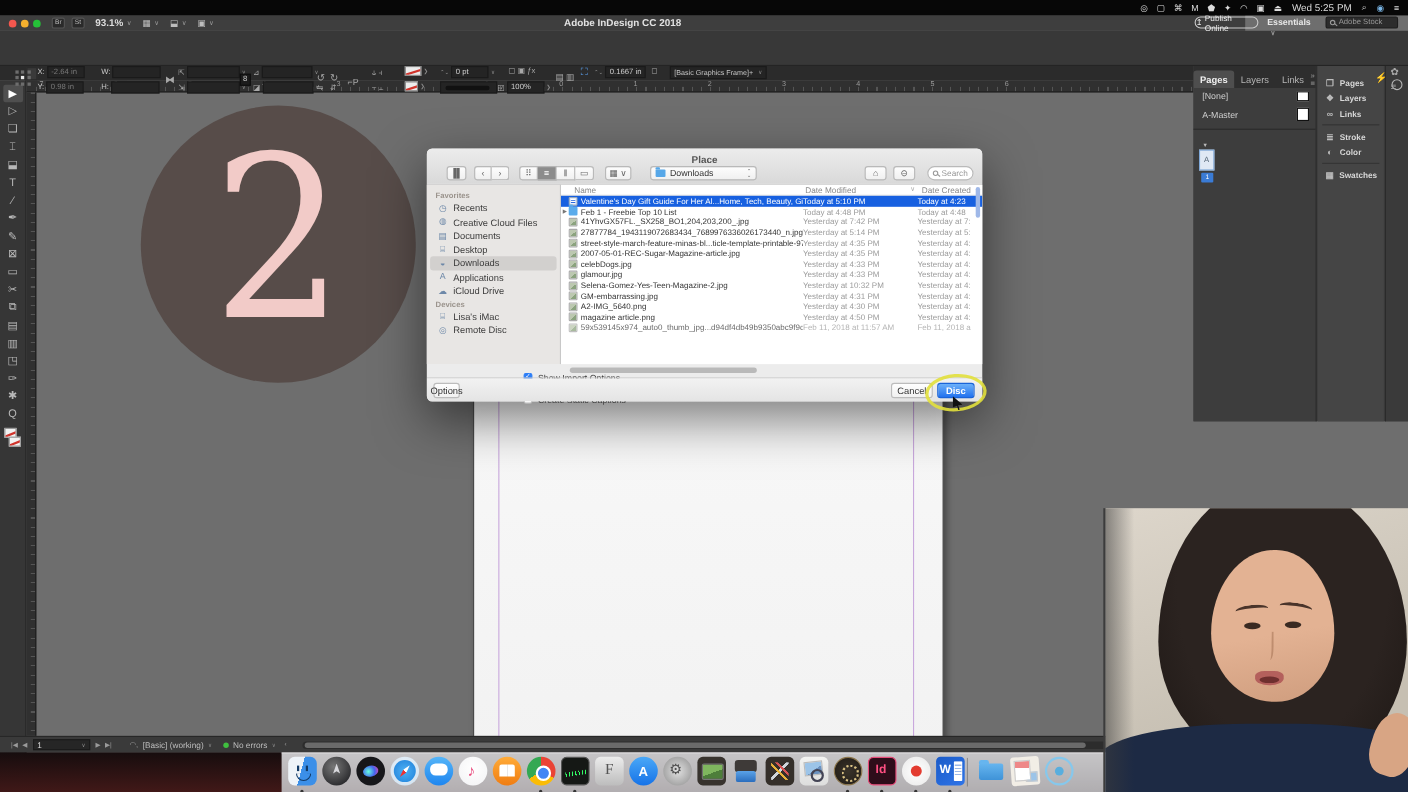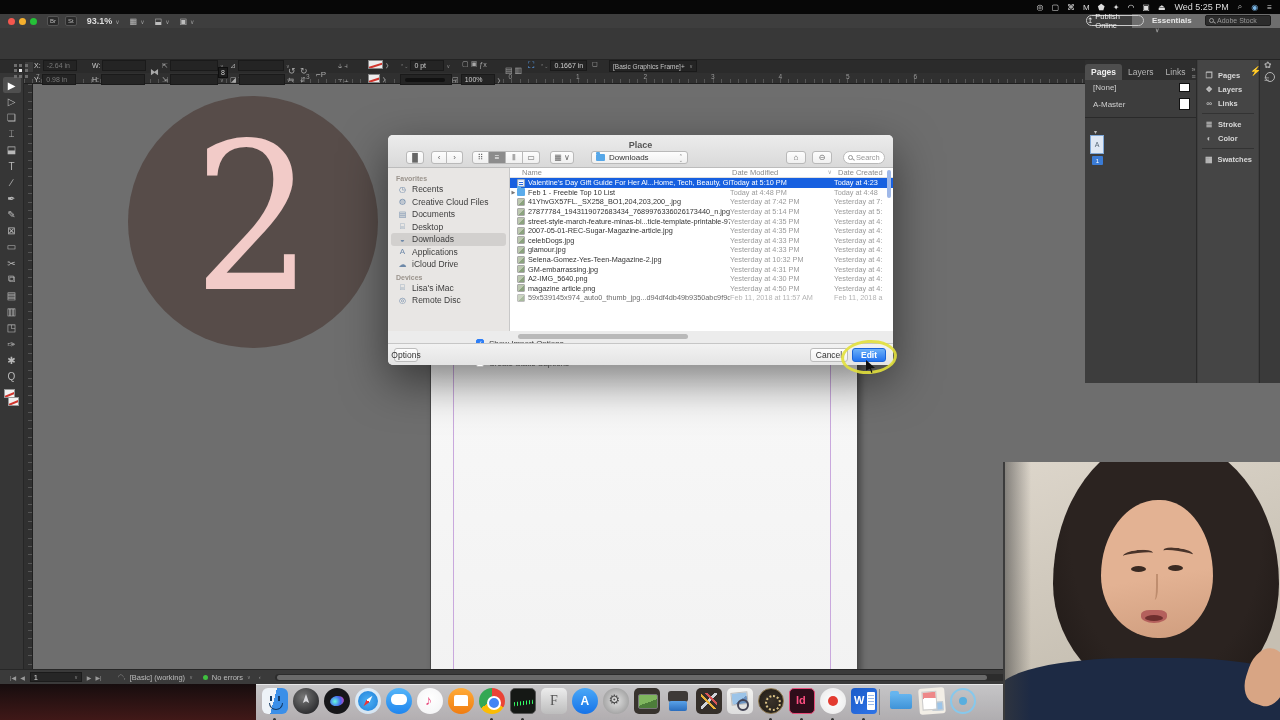--- a/index.html
+++ b/index.html
@@ -274,20 +274,21 @@
     <span class="badge">Br</span>
     <span class="badge">St</span>
     <span id="zoom-level">93.1%</span>
     <span class="tb-caret">∨</span>
     <span class="tb-ic">▦</span>
       <span class="tb-caret">∨</span>
     <span class="tb-ic">⬓</span>
       <span class="tb-caret">∨</span>
     <span class="tb-ic">▣</span>
       <span class="tb-caret">∨</span>
+    <span id="app-title">Adobe InDesign CC 2018</span>
     <span id="publish-btn">
         <span>↥</span>
         <span>Publish Online</span>
       </span>
     <span id="workspace"><span>Essentials</span> <span class="tb-caret">∨</span></span>
     <span id="stock-search">
         <span class="mag"></span>
         <span>Adobe Stock</span>
       </span>
   </div>
@@ -709,21 +710,21 @@
         </div>
         <div class="chk-row">
           <span class="box"></span>
           <span>Create Static Captions</span>
         </div>
       </div>
 
     <div id="dlg-foot">
       <div class="fbtn" id="btn-options">Options</div>
       <div class="fbtn" id="btn-cancel">Cancel</div>
-      <div class="fbtn" id="btn-open">Edit</div>
+      <div class="fbtn" id="btn-open">Disc</div>
       <div id="annot-circle"></div>
       <div id="cursor"></div>
     </div>
   </div>
 
   <div class="abs" id="step-circle">
     <span id="step-num">2</span>
   </div>
 
   <div class="abs" id="webcam">

